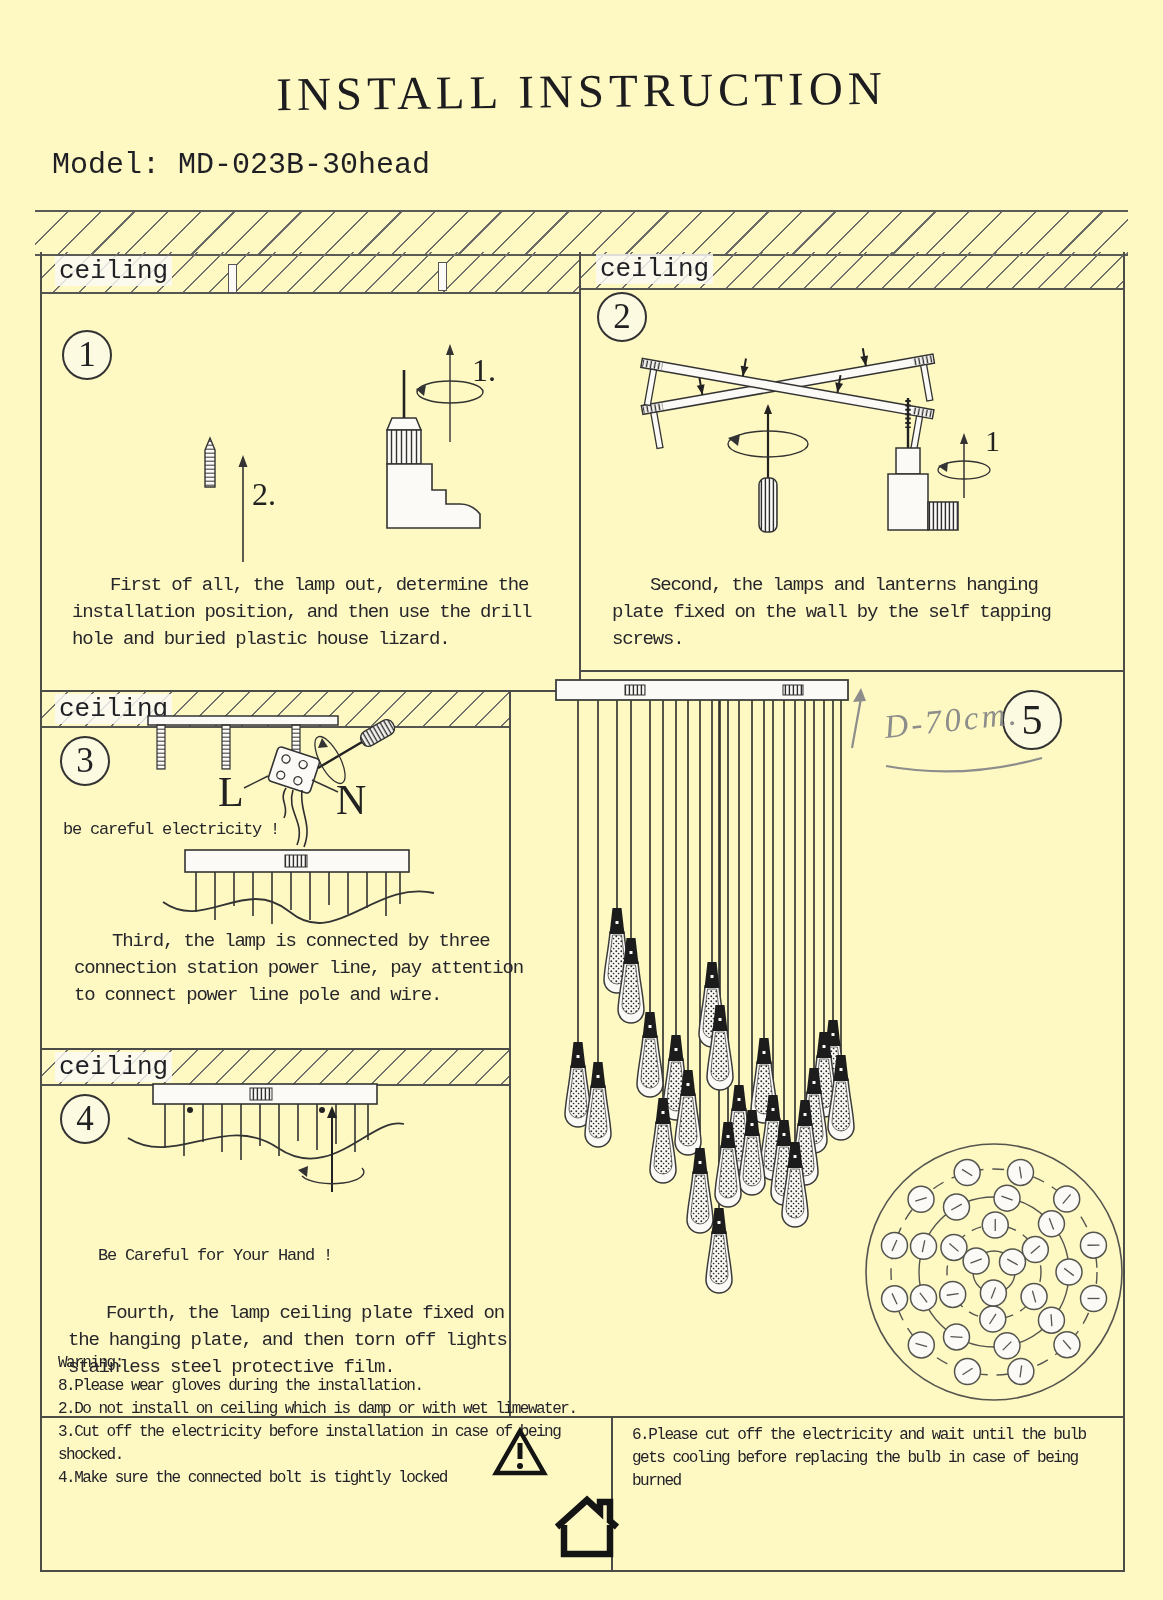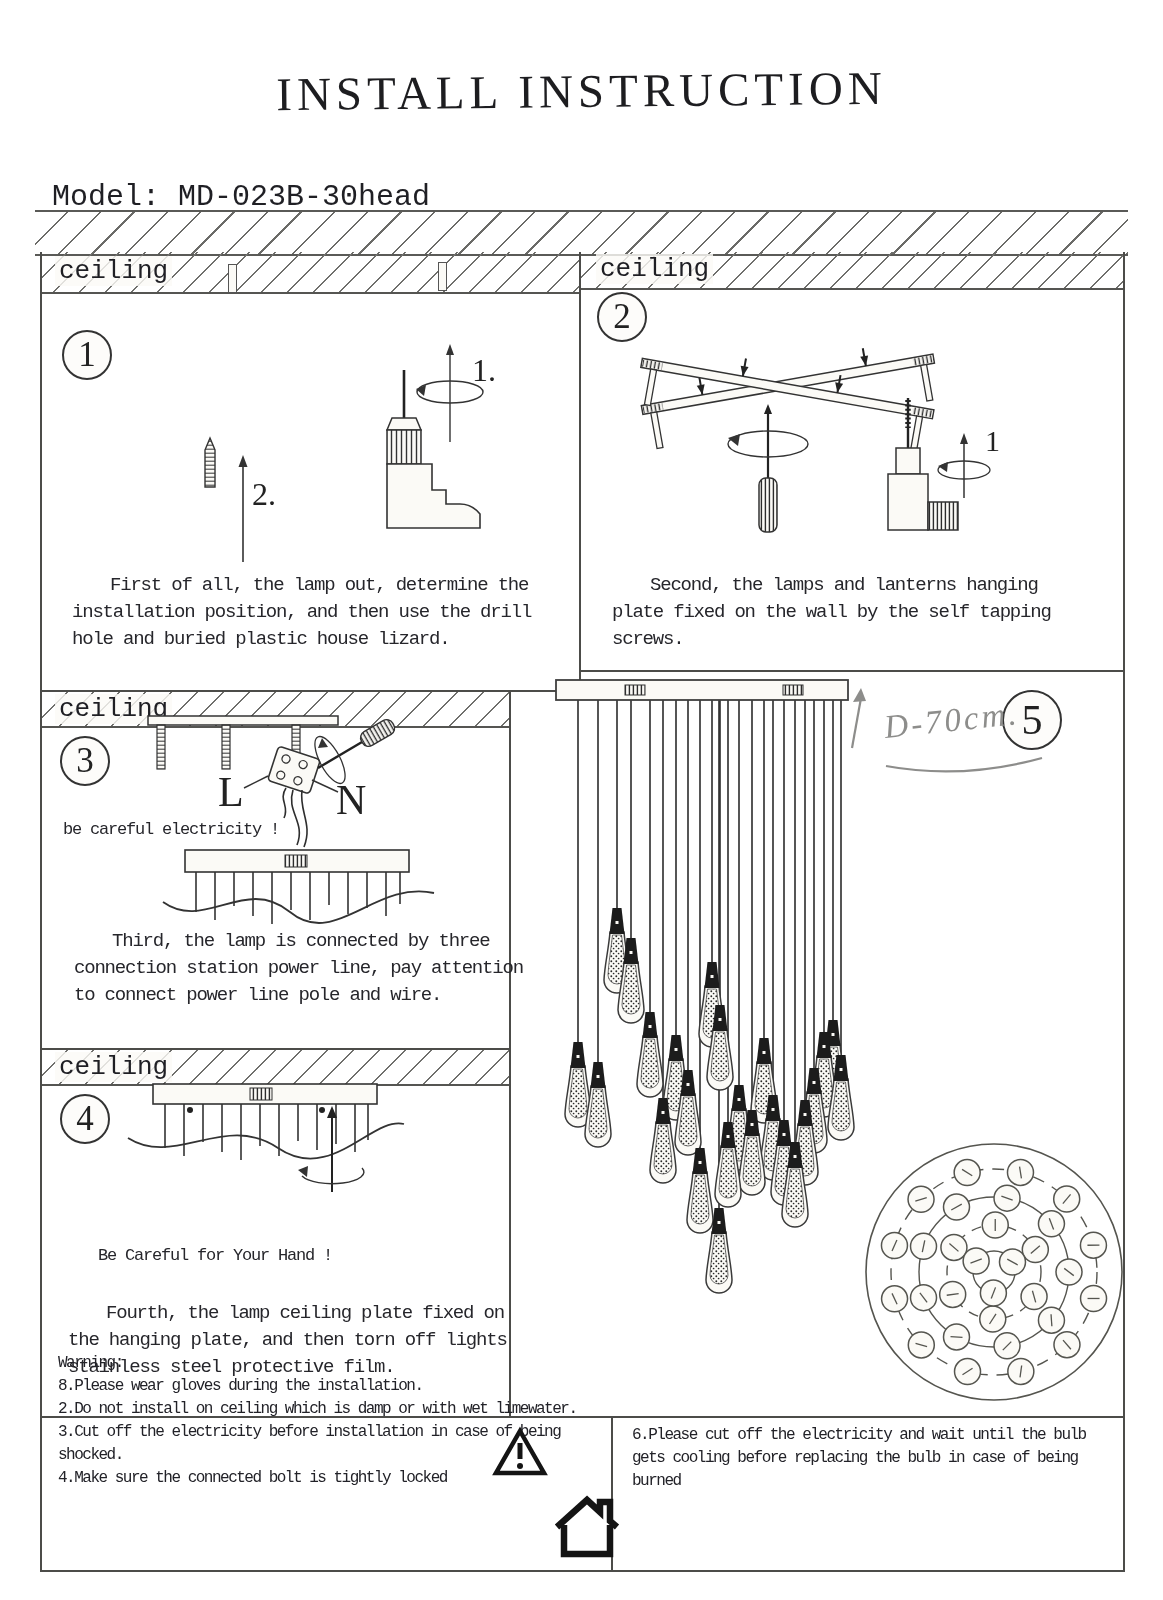--- a/index.html
+++ b/index.html
@@ -1,22 +1,22 @@
 <!DOCTYPE html>
 <html><head>
 <meta charset="utf-8">
 <style>
   html,body{margin:0;padding:0;background:#e8e6e0;}
-  .page{position:relative;width:1163px;height:1600px;margin:0 auto;background:#ffffff;
+  .page{position:relative;width:1163px;height:1600px;margin:0 auto;background:#fef9c3;
         font-family:"Liberation Mono",monospace;color:#24242a;overflow:hidden;
         box-shadow:0 0 14px rgba(0,0,0,.25);}
   .abs{position:absolute;}
   .title{width:100%;text-align:center;top:64px;font-family:"Liberation Serif",serif;
          font-size:47px;letter-spacing:5px;color:#1d1d20;font-weight:500;transform:rotate(-.6deg);}
-  .model{left:52px;top:148px;font-size:30px;letter-spacing:0;color:#1f1f24;margin-top:32px;}
+  .model{left:52px;top:148px;font-size:30px;letter-spacing:0;color:#1f1f24;}
   .hatch{background:repeating-linear-gradient(135deg,rgba(0,0,0,0) 0px,rgba(0,0,0,0) 22px,#6b6b68 22px,#6b6b68 23.6px);}
   .hatch2{background:repeating-linear-gradient(135deg,rgba(0,0,0,0) 0px,rgba(0,0,0,0) 17px,#6f6f6c 17px,#6f6f6c 18.4px);}
   .band-top{left:35px;top:210px;width:1093px;height:42px;border-top:2px solid #5a5a57;border-bottom:2px solid #5a5a57;}
   .ceilband{border-bottom:2px solid #555552;}
   .ceil-label{font-size:26px;color:#1f1f24;background:rgba(251,250,246,.82);padding:0 4px;line-height:30px;}
   .bline{background:#4c4c49;}
   .circnum{border:2.5px solid #333;border-radius:50%;width:46px;height:46px;display:flex;
            align-items:center;justify-content:center;font-family:"Liberation Serif",serif;
            font-size:35px;color:#222;background:rgba(251,250,246,.6);}
   .circnum.big{width:56px;height:56px;font-size:42px;}

